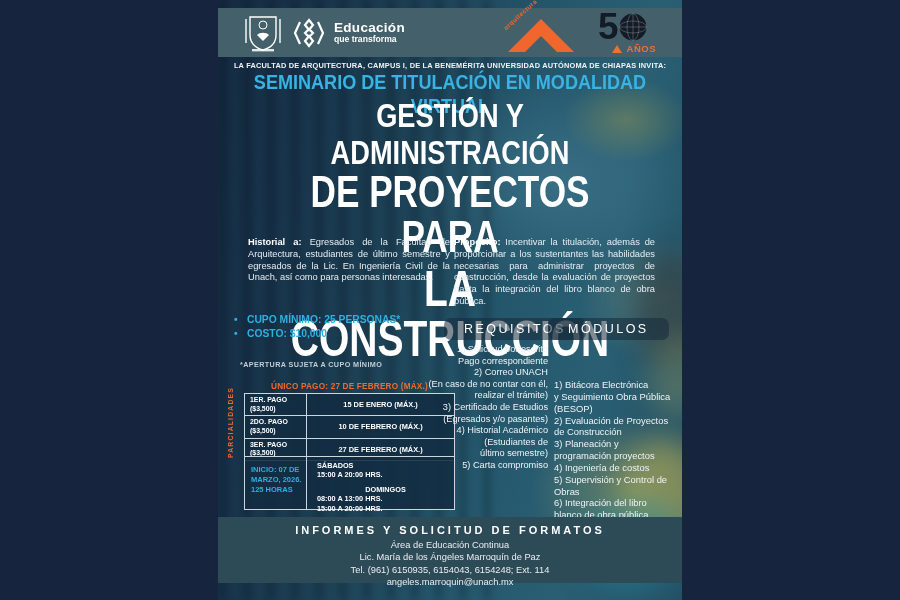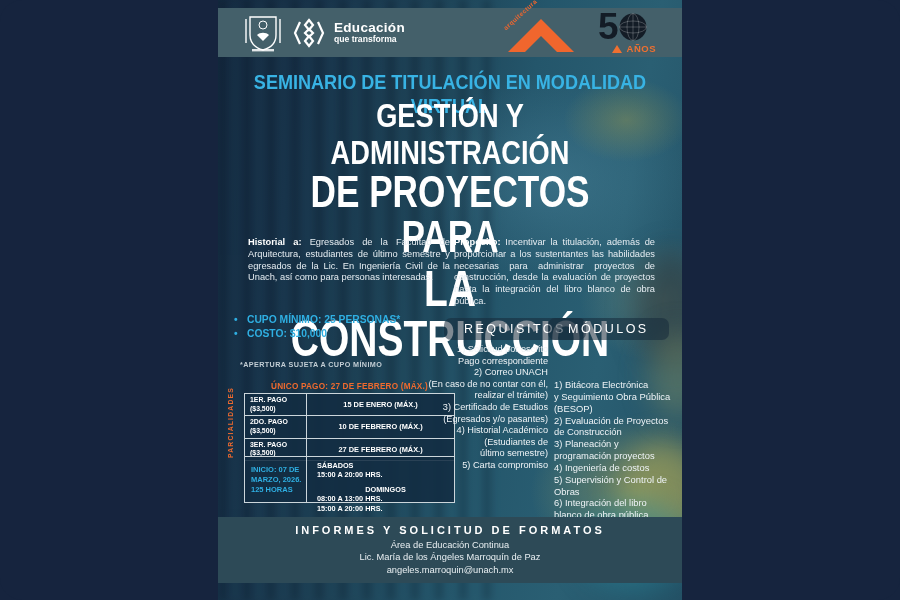--- a/index.html
+++ b/index.html
@@ -71,21 +71,21 @@
     color:#ef6a2e; font-weight:bold; font-size:8.2px; letter-spacing:.2px; }
   .pay-side { position:absolute; left:9px; top:393px; height:59px; display:flex; align-items:center; justify-content:center;
     writing-mode:vertical-rl; transform:rotate(180deg); color:#ef6a2e; font-weight:bold; font-size:6.8px; letter-spacing:1.2px; }
   table.pay { position:absolute; left:26px; top:393px; width:211px; border-collapse:collapse; }
   table.pay td { border:1.5px solid #ccd6db; background:rgba(18,44,66,.88); color:#fff;
     font-weight:bold; padding:2px 5px; height:19px; }
   table.pay td.c1 { width:62px; font-size:6.9px; line-height:1.25; }
   table.pay td.c2 { text-align:center; font-size:7.4px; }
 
   
-  .sched { position:absolute; left:26px; top:456px; width:211px; height:47px;
+  .sched { position:absolute; left:26px; top:456px; width:211px; height:54px;
     border:1.5px solid #ccd6db; background:rgba(18,44,66,.88); display:flex; }
   .sched-left { width:62px; border-right:1.5px solid #ccd6db; color:#2fafe2; font-weight:bold;
     font-size:7.5px; line-height:1.3; padding:8px 3px 0 6px; }
   .sched-right { flex:1; padding:4px 0 0 10px; color:#fff; font-weight:bold; font-size:7.3px; line-height:1.3; }
   .sched-right .grp2 { margin-top:5px;text-align:center; }
 
   
   .col-head { position:absolute; top:318px; text-align:center; }
   .col-head span { display:inline-block; background:rgba(22,42,58,.55); border-radius:7px;
     padding:4px 20px; color:#fff; font-size:12.5px; letter-spacing:2.5px; }
@@ -153,20 +153,21 @@
             <ellipse cx="15" cy="15" rx="6" ry="13.5"></ellipse>
             <line x1="1.5" y1="15" x2="28.5" y2="15"></line>
             <line x1="15" y1="1.5" x2="15" y2="28.5"></line>
           </g>
         </svg>
         <span class="tri"></span>
         <span class="anos">AÑOS</span>
       </div>
     </div>
 
+    <div class="invite">LA FACULTAD DE ARQUITECTURA, CAMPUS I, DE LA BENEMÉRITA UNIVERSIDAD AUTÓNOMA DE CHIAPAS INVITA:</div>
     <div class="seminar">SEMINARIO DE TITULACIÓN EN MODALIDAD VIRTUAL</div>
 
     <div class="titles">
       <div class="t1">GESTIÓN Y ADMINISTRACIÓN</div>
       <div class="t2">DE PROYECTOS PARA</div>
       <div class="t3">LA CONSTRUCCIÓN</div>
     </div>
 
     <div class="para dirigido">
       <b>Historial a:</b>
@@ -262,18 +263,19 @@
         <div>Obras</div>
         <div>6) Integración del libro</div>
         <div>blanco de obra pública</div>
       </div>
 
     <div class="footer">
       <div class="footer-head">INFORMES Y SOLICITUD DE FORMATOS</div>
       <div class="footer-lines">
           <div>Área de Educación Continua</div>
           <div>Lic. María de los Ángeles Marroquín de Paz</div>
+          <div>Tel. (961) 6150935, 6154043, 6154248; Ext. 114</div>
           <div>angeles.marroquin@unach.mx</div>
         </div>
     </div>
 
   </div>
 </div>
 
 </body></html>

